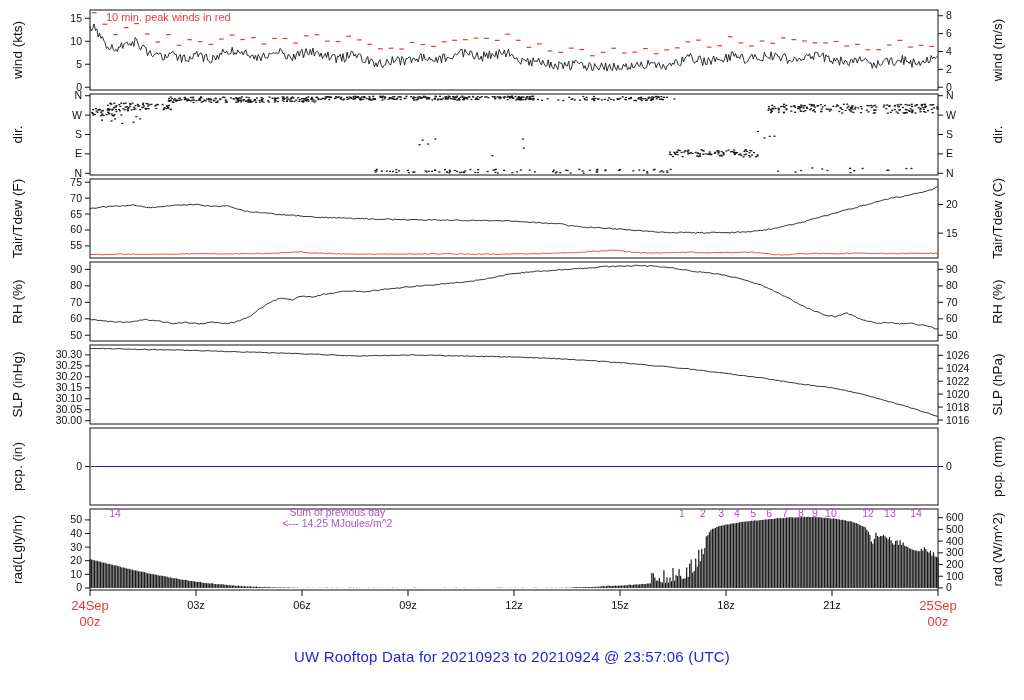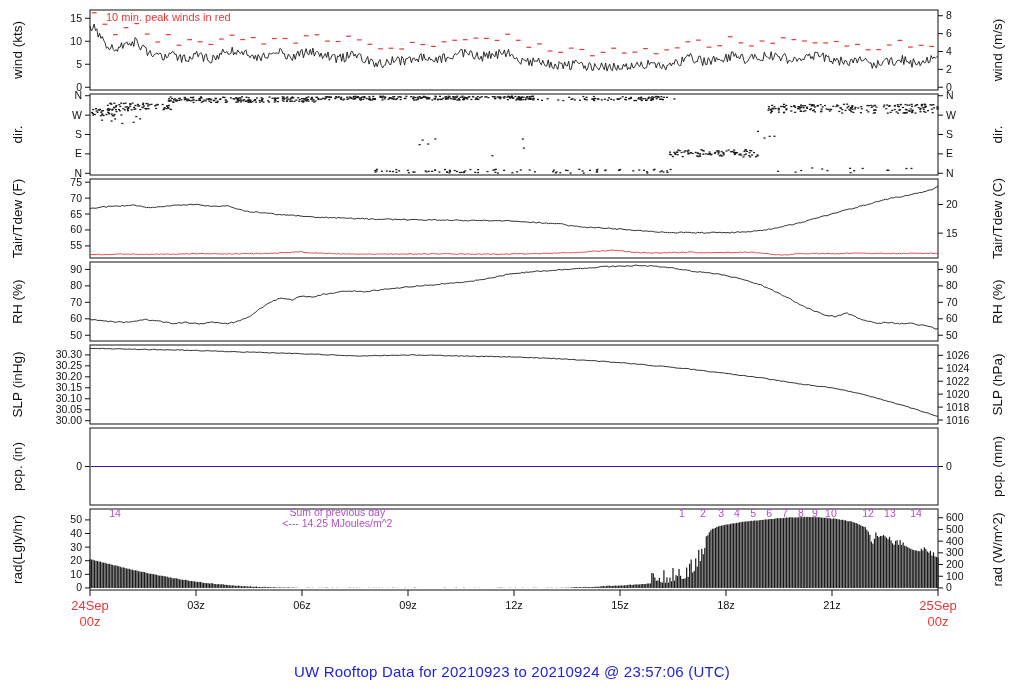--- a/index.html
+++ b/index.html
@@ -1,20 +1,20 @@
 <!DOCTYPE html>
 <html><head>
 <meta charset="utf-8">
 <style>
   html,body{margin:0;padding:0;background:#ffffff;}
   .canvas{position:relative;width:1024px;height:700px;background:#fff;overflow:hidden;
           font-family:"Liberation Sans", sans-serif;}
   #plot{position:absolute;left:0;top:0;}
   .title{position:absolute;left:0;top:648px;width:1024px;text-align:center;
-         font-size:15px;letter-spacing:.2px;margin-top:15px;}
+         font-size:15px;letter-spacing:.2px;}
 </style>
 </head>
 <body>
 
 <div class="canvas">
   <svg id="plot" width="1024" height="642">
       <g>
         <rect x="90" y="10" width="848" height="80" fill="#ffffff" stroke="#111111" stroke-width="1"></rect>
         <line x1="85" y1="87.24137931034483" x2="90" y2="87.24137931034483" stroke="#111111" stroke-width="1"></line>
         <text x="82" y="90.74137931034483" font-size="10.5" fill="#111111" text-anchor="end" font-family="&quot;Liberation Sans&quot;, sans-serif">0</text>

